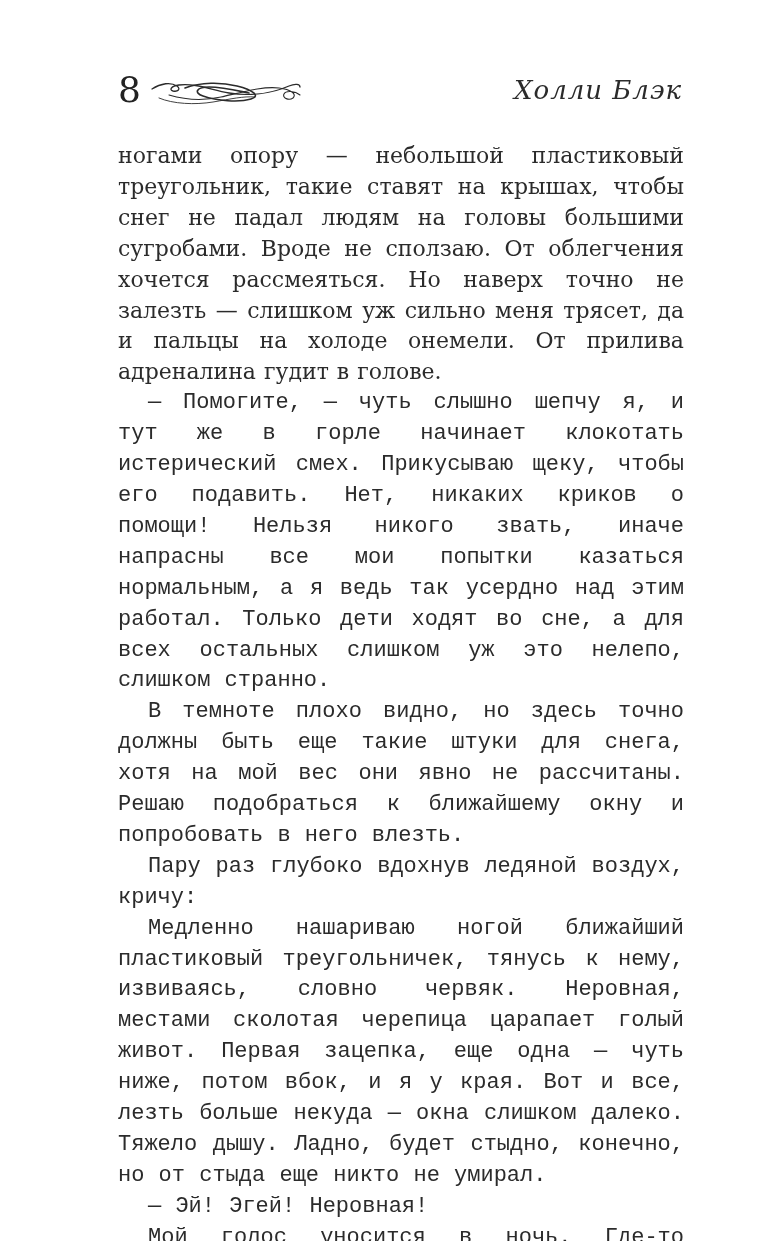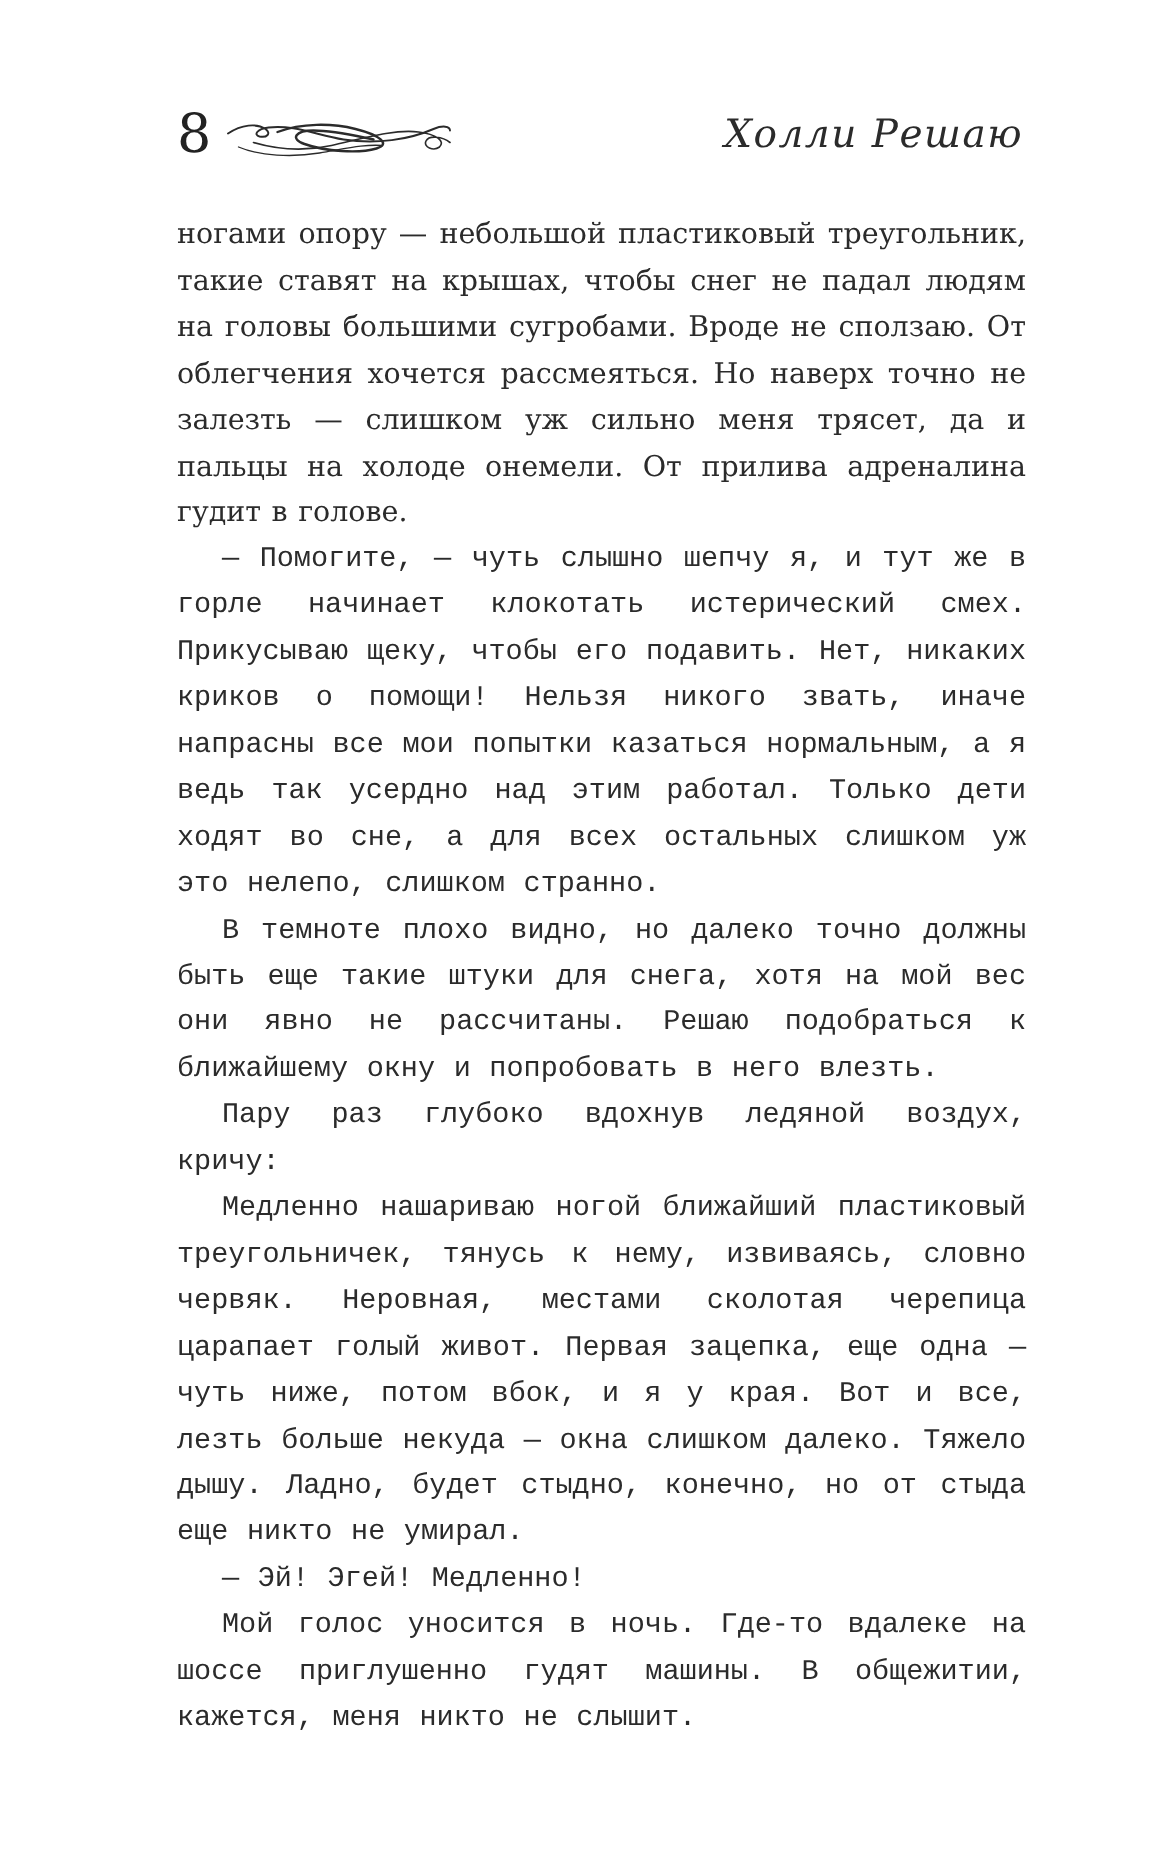--- a/index.html
+++ b/index.html
@@ -42,21 +42,21 @@
     color: #2b2b2b;
     letter-spacing: 1px;
   }
   .content {
     position: absolute;
     top: 141px;
     left: 118px;
     width: 566px;
   }
   .content p {
-    font-size: 19px;
+    font-size: 22px;
     line-height: 30.9px;
     text-align: justify;
     color: #2b2b2b;
     hyphens: auto;
     -webkit-hyphens: auto;
     word-spacing: 1px;
   }
   .content p.indent { text-indent: 30px; font-family: Liberation Mono, monospace; }
 </style>
 </head>
@@ -69,26 +69,26 @@
       <span class="page-number">8</span>
       <span class="flourish">
         <svg width="150" height="30" viewBox="0 0 150 30" fill="none" xmlns="http://www.w3.org/2000/svg">
           <path d="M1 13 C 10 7, 20 6, 26 10 C 30 13, 27 16, 22 15 C 18 14, 20 10, 28 9 C 45 7, 60 14, 78 17 C 100 20.5, 122 17, 138 10 C 144 7.5, 149 8, 149 11" stroke="#2b2b2b" stroke-width="1.3" stroke-linecap="round"></path>
           <path d="M18 19 C 35 24, 52 25, 70 21 C 92 16, 112 10, 128 12 C 140 13.5, 146 18, 142 22 C 138 25, 131 22, 133 18 C 135 14, 144 15, 149 19" stroke="#2b2b2b" stroke-width="1.1" stroke-linecap="round"></path>
           <path d="M34 12 C 50 6, 70 6, 86 10 C 102 14, 110 20, 100 23 C 88 26.5, 66 25, 52 20 C 42 16.5, 46 11, 58 11 C 72 11, 88 15, 98 17" stroke="#2b2b2b" stroke-width="1.6" stroke-linecap="round"></path>
           <path d="M8 22 C 22 28, 44 29, 62 26 C 80 23, 92 20, 104 21" stroke="#2b2b2b" stroke-width="0.9" stroke-linecap="round"></path>
         </svg>
       </span>
     </div>
-    <span class="running-head">Холли Решаю</span>
+    <span class="running-head">Холли Блэк</span>
   </div>
 
   <div class="content">
       <p class="">ногами опору — небольшой пластиковый треугольник, такие ставят на крышах, чтобы снег не падал людям на головы большими сугробами. Вроде не сползаю. От облегчения хочется рассмеяться. Но наверх точно не залезть — слишком уж сильно меня трясет, да и пальцы на холоде онемели. От прилива адреналина гудит в голове.</p>
       <p class="indent">— Помогите, — чуть слышно шепчу я, и тут же в горле начинает клокотать истерический смех. Прикусываю щеку, чтобы его подавить. Нет, никаких криков о помощи! Нельзя никого звать, иначе напрасны все мои попытки казаться нормальным, а я ведь так усердно над этим работал. Только дети ходят во сне, а для всех остальных слишком уж это нелепо, слишком странно.</p>
-      <p class="indent">В темноте плохо видно, но далеко точно должны быть еще такие штуки для снега, хотя на мой вес они явно не рассчитаны. Решаю подобраться к ближайшему окну и попробовать в него влезть.</p>
+      <p class="indent">В темноте плохо видно, но здесь точно должны быть еще такие штуки для снега, хотя на мой вес они явно не рассчитаны. Решаю подобраться к ближайшему окну и попробовать в него влезть.</p>
       <p class="indent">Пару раз глубоко вдохнув ледяной воздух, кричу:</p>
       <p class="indent">Медленно нашариваю ногой ближайший пластиковый треугольничек, тянусь к нему, извиваясь, словно червяк. Неровная, местами сколотая черепица царапает голый живот. Первая зацепка, еще одна — чуть ниже, потом вбок, и я у края. Вот и все, лезть больше некуда — окна слишком далеко. Тяжело дышу. Ладно, будет стыдно, конечно, но от стыда еще никто не умирал.</p>
-      <p class="indent">— Эй! Эгей! Медленно!</p>
+      <p class="indent">— Эй! Эгей! Неровная!</p>
       <p class="indent">Мой голос уносится в ночь. Где-то вдалеке на шоссе приглушенно гудят машины. В общежитии, кажется, меня никто не слышит.</p>
     </div>
 
 </div>
 
 </body></html>

